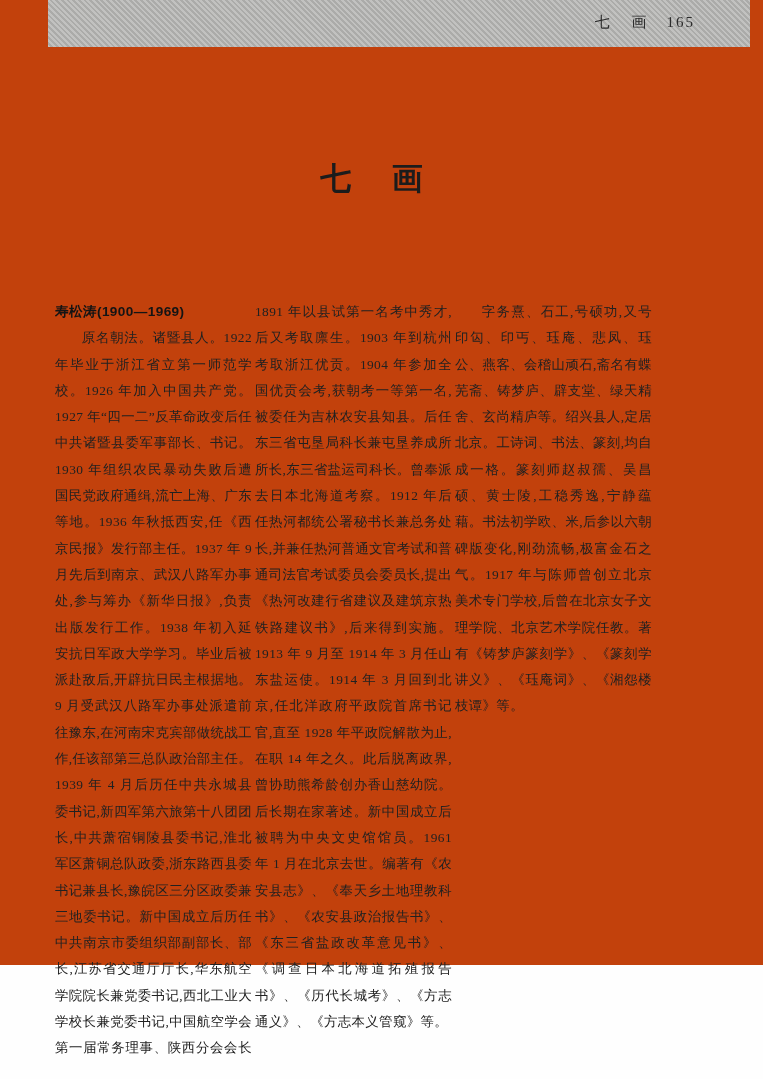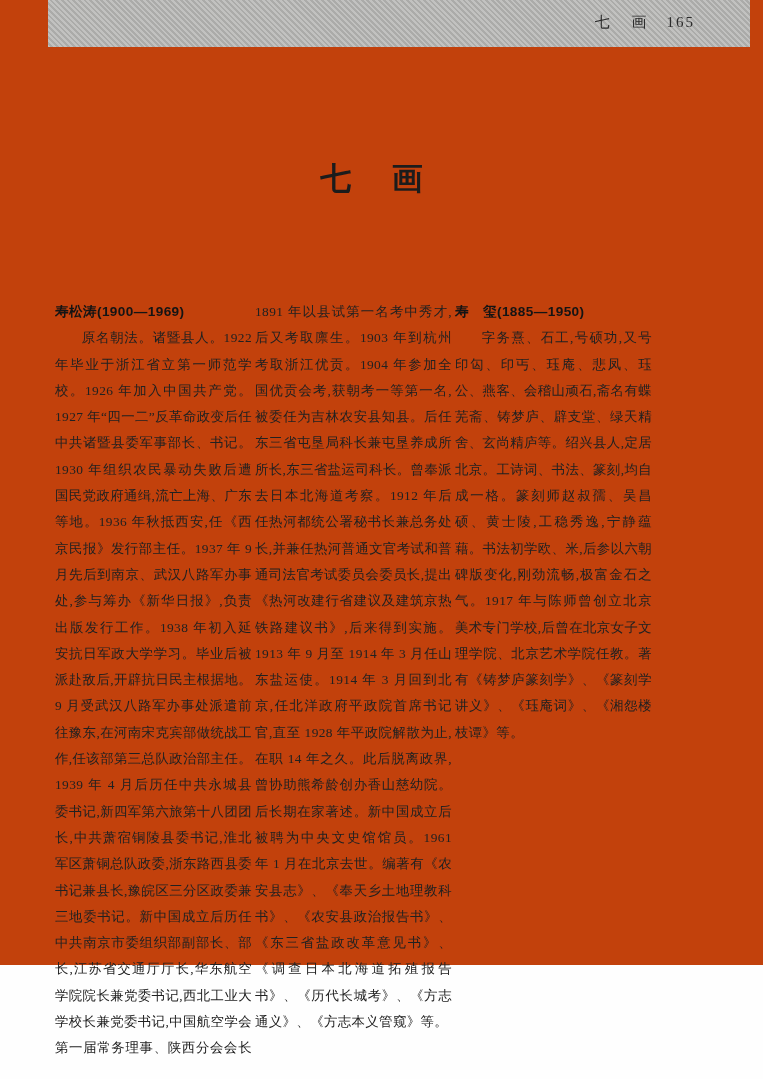--- a/index.html
+++ b/index.html
@@ -101,18 +101,17 @@
 
   <div class="columns">
     <div class="col">
         <div class="entry-heading">寿松涛(1900—1969)</div>
         <div class="para indent">原名朝法。诸暨县人。1922 年毕业于浙江省立第一师范学校。1926 年加入中国共产党。1927 年“四一二”反革命政变后任中共诸暨县委军事部长、书记。1930 年组织农民暴动失败后遭国民党政府通缉,流亡上海、广东等地。1936 年秋抵西安,任《西京民报》发行部主任。1937 年 9 月先后到南京、武汉八路军办事处,参与筹办《新华日报》,负责出版发行工作。1938 年初入延安抗日军政大学学习。毕业后被派赴敌后,开辟抗日民主根据地。9 月受武汉八路军办事处派遣前往豫东,在河南宋克宾部做统战工作,任该部第三总队政治部主任。1939 年 4 月后历任中共永城县委书记,新四军第六旅第十八团团长,中共萧宿铜陵县委书记,淮北军区萧铜总队政委,浙东路西县委书记兼县长,豫皖区三分区政委兼三地委书记。新中国成立后历任中共南京市委组织部副部长、部长,江苏省交通厅厅长,华东航空学院院长兼党委书记,西北工业大学校长兼党委书记,中国航空学会第一届常务理事、陕西分会会长等职。1969 年 1 月在西安去世。2000 年出版《松风涛声——寿松涛纪念文集》。</div>
       </div>
     <div class="col">
         <div class="para">1891 年以县试第一名考中秀才,后又考取廪生。1903 年到杭州考取浙江优贡。1904 年参加全国优贡会考,获朝考一等第一名,被委任为吉林农安县知县。后任东三省屯垦局科长兼屯垦养成所所长,东三省盐运司科长。曾奉派去日本北海道考察。1912 年后任热河都统公署秘书长兼总务处长,并兼任热河普通文官考试和普通司法官考试委员会委员长,提出《热河改建行省建议及建筑京热铁路建议书》,后来得到实施。1913 年 9 月至 1914 年 3 月任山东盐运使。1914 年 3 月回到北京,任北洋政府平政院首席书记官,直至 1928 年平政院解散为止,在职 14 年之久。此后脱离政界,曾协助熊希龄创办香山慈幼院。后长期在家著述。新中国成立后被聘为中央文史馆馆员。1961 年 1 月在北京去世。编著有《农安县志》、《奉天乡土地理教科书》、《农安县政治报告书》、《东三省盐政改革意见书》、《调查日本北海道拓殖报告书》、《历代长城考》、《方志通义》、《方志本义管窥》等。</div>
       </div>
     <div class="col">
-        <div class="entry-heading">寿　玺(1885—1950)</div>
         <div class="para indent">字务熹、石工,号硕功,又号印匃、印丐、珏庵、悲凤、珏公、燕客、会稽山顽石,斋名有蝶芜斋、铸梦庐、辟支堂、绿天精舍、玄尚精庐等。绍兴县人,定居北京。工诗词、书法、篆刻,均自成一格。篆刻师赵叔孺、吴昌硕、黄士陵,工稳秀逸,宁静蕴藉。书法初学欧、米,后参以六朝碑版变化,刚劲流畅,极富金石之气。1917 年与陈师曾创立北京美术专门学校,后曾在北京女子文理学院、北京艺术学院任教。著有《铸梦庐篆刻学》、《篆刻学讲义》、《珏庵词》、《湘怨楼枝谭》等。</div>
       </div>
   </div>
 
 </div>
 
 </body></html>

